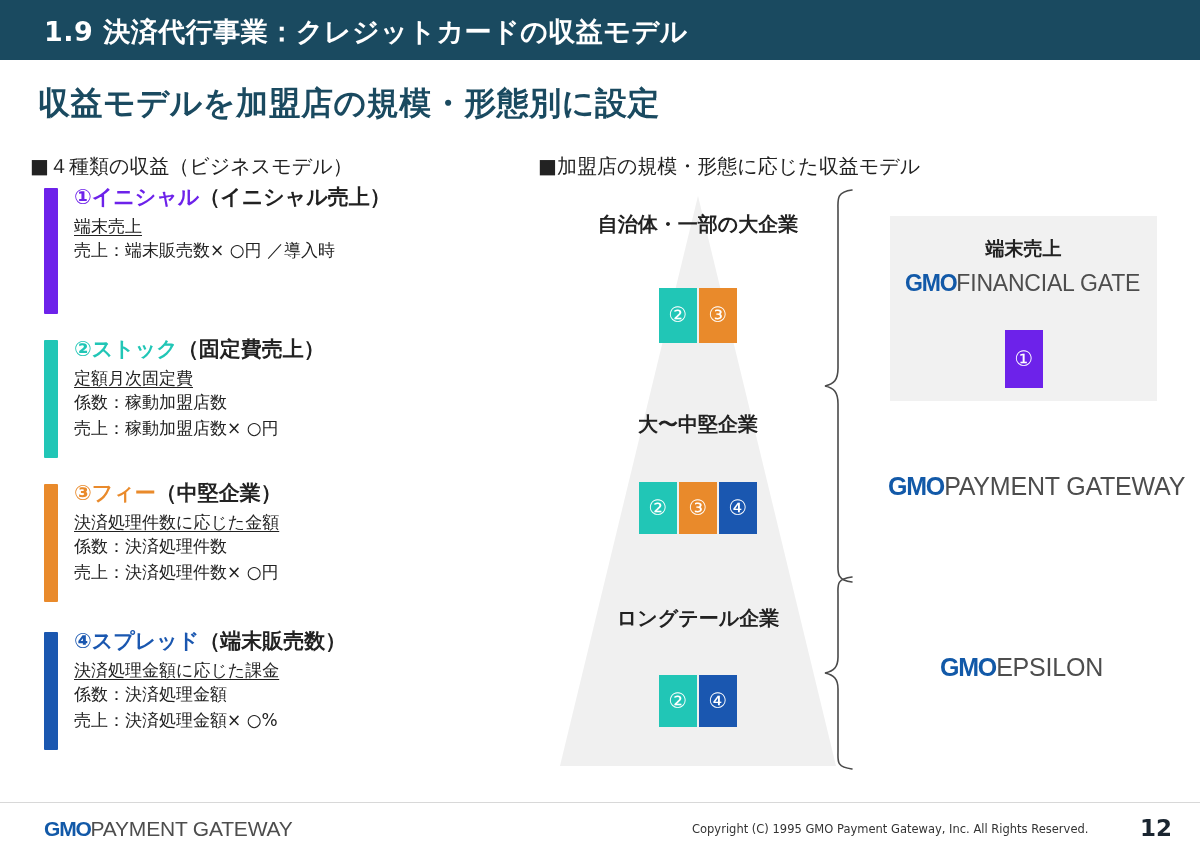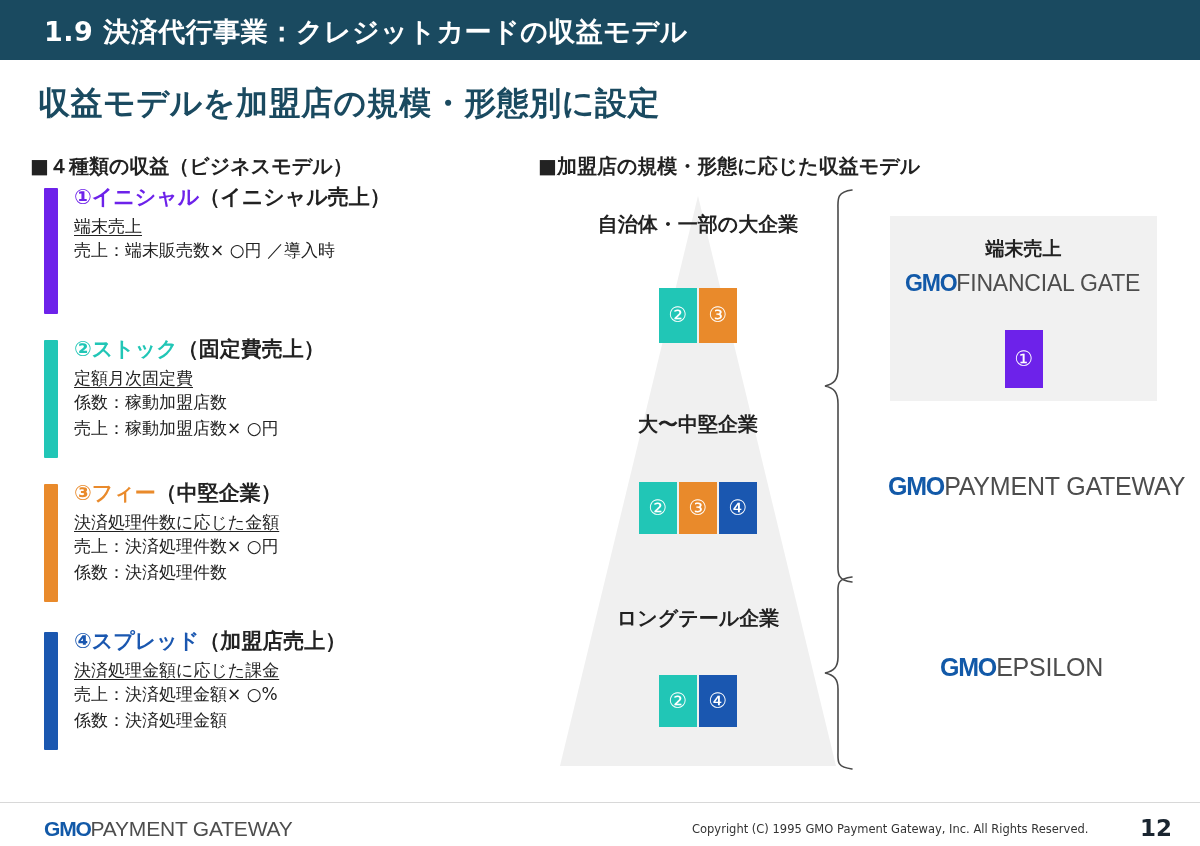--- a/index.html
+++ b/index.html
@@ -24,21 +24,21 @@
 
   
   .subtitle{
     position:absolute;left:38px;top:82px;
     font-size:32px;font-weight:bold;color:#1a4a60;
     letter-spacing:.5px;white-space:nowrap;text-align:center;
   }
 
   
   .sec-head{
-    position:absolute;font-size:20px;font-weight:bold;color:#222222;
+    position:absolute;font-size:20px;font-weight:normal;color:#222222;
     white-space:nowrap;
   }
   #sec-left{left:30px;top:153px;}
   #sec-right{left:538px;top:153px;}
 
   
   .rev-item{position:absolute;left:44px;}
   .rev-bar{position:absolute;left:0;top:0;width:14px;border-radius:1px;}
   .rev-body{position:absolute;left:30px;top:-4px;width:420px;}
   .rev-title{font-size:21px;font-weight:bold;white-space:nowrap;line-height:1.32;}
@@ -147,31 +147,31 @@
           <div><span class="rev-sub">定額月次固定費</span></div>
           <div class="rev-line">係数：稼動加盟店数</div>
           <div class="rev-line">売上：稼動加盟店数× ○円</div>
         </div>
       </div>
       <div class="rev-item" style="top: 484px;">
         <div class="rev-bar" style="height: 118px; background: rgb(233, 138, 43);"></div>
         <div class="rev-body">
           <div class="rev-title"><span style="color: rgb(233, 138, 43);">③フィー</span><span class="paren">（中堅企業）</span></div>
           <div><span class="rev-sub">決済処理件数に応じた金額</span></div>
+          <div class="rev-line">係数：決済処理件数</div>
           <div class="rev-line">売上：決済処理件数× ○円</div>
-          <div class="rev-line">係数：決済処理件数</div>
         </div>
       </div>
       <div class="rev-item" style="top: 632px;">
         <div class="rev-bar" style="height: 118px; background: rgb(26, 87, 176);"></div>
         <div class="rev-body">
-          <div class="rev-title"><span style="color: rgb(26, 87, 176);">④スプレッド</span><span class="paren">（加盟店売上）</span></div>
+          <div class="rev-title"><span style="color: rgb(26, 87, 176);">④スプレッド</span><span class="paren">（端末販売数）</span></div>
           <div><span class="rev-sub">決済処理金額に応じた課金</span></div>
+          <div class="rev-line">係数：決済処理金額</div>
           <div class="rev-line">売上：決済処理金額× ○%</div>
-          <div class="rev-line">係数：決済処理金額</div>
         </div>
       </div>
     </div>
 
   <div class="pyramid">
     <svg width="300" height="574" viewBox="0 0 300 574" aria-hidden="true">
       <polygon id="pyramid-shape" points="150,0 288,570 12,570" fill="#f0f0f0"></polygon>
     </svg>
   </div>
   <div id="pyramid-overlay">

